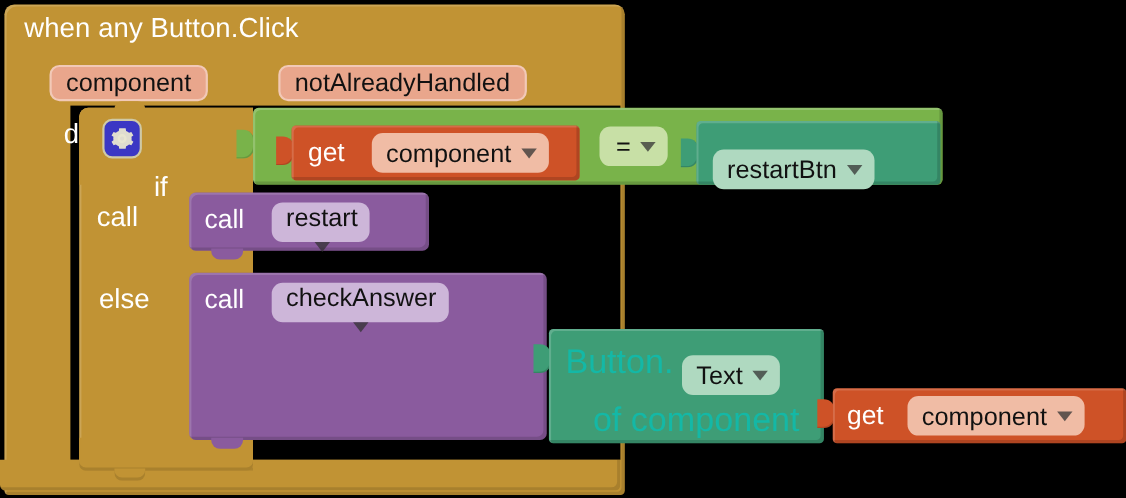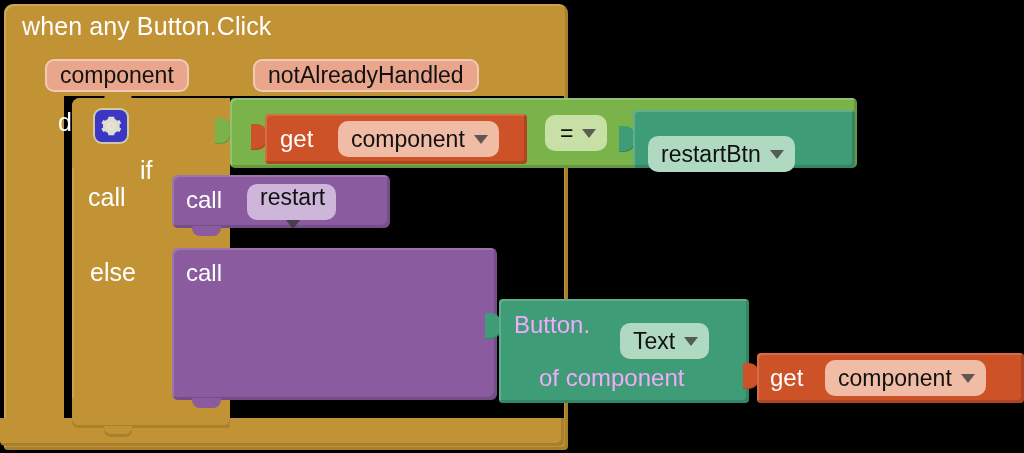--- a/index.html
+++ b/index.html
@@ -338,22 +338,22 @@
     box-shadow: inset -3px -3px 0 rgba(0,0,0,0.15),
                 inset 2px 2px 0 rgba(255,255,255,0.18);
   }
   .prop-plug {
     left: 485px; top: 313px;
     background: #3E9D76;
     box-shadow: inset -1px -1px 0 rgba(0,0,0,0.14);
   }
   .prop-kw {
     position: absolute;
-    font-size: 24px;
-    color: #f0abfc;
+    font-size: 31px;
+    color: #14b8a6;
     white-space: nowrap;
   }
   .prop-kw-1 { left: 514px; top: 311px; }
   .prop-kw-2 { left: 539px; top: 364px; }
 </style>
 </head>
 <body>
 
 <div class="canvas">
 
@@ -415,20 +415,24 @@
   <div class="call-restart-bump"></div>
   <div class="call-kw call-kw-1">call</div>
   <div class="dd dd-purple dd-restart">
     <span>restart</span>
     <span class="caret"></span>
   </div>
 
   <div class="blk call-block call-check"></div>
   <div class="call-check-bump"></div>
   <div class="call-kw call-kw-2">call</div>
+  <div class="dd dd-purple dd-check">
+    <span>checkAnswer</span>
+    <span class="caret"></span>
+  </div>
 
   <div class="plug prop-plug"></div>
   <div class="blk prop-block"></div>
   <div class="prop-kw prop-kw-1">Button.</div>
   <div class="dd dd-teal dd-text">
     <span>Text</span>
     <span class="caret"></span>
   </div>
   <div class="prop-kw prop-kw-2">of component</div>
 

